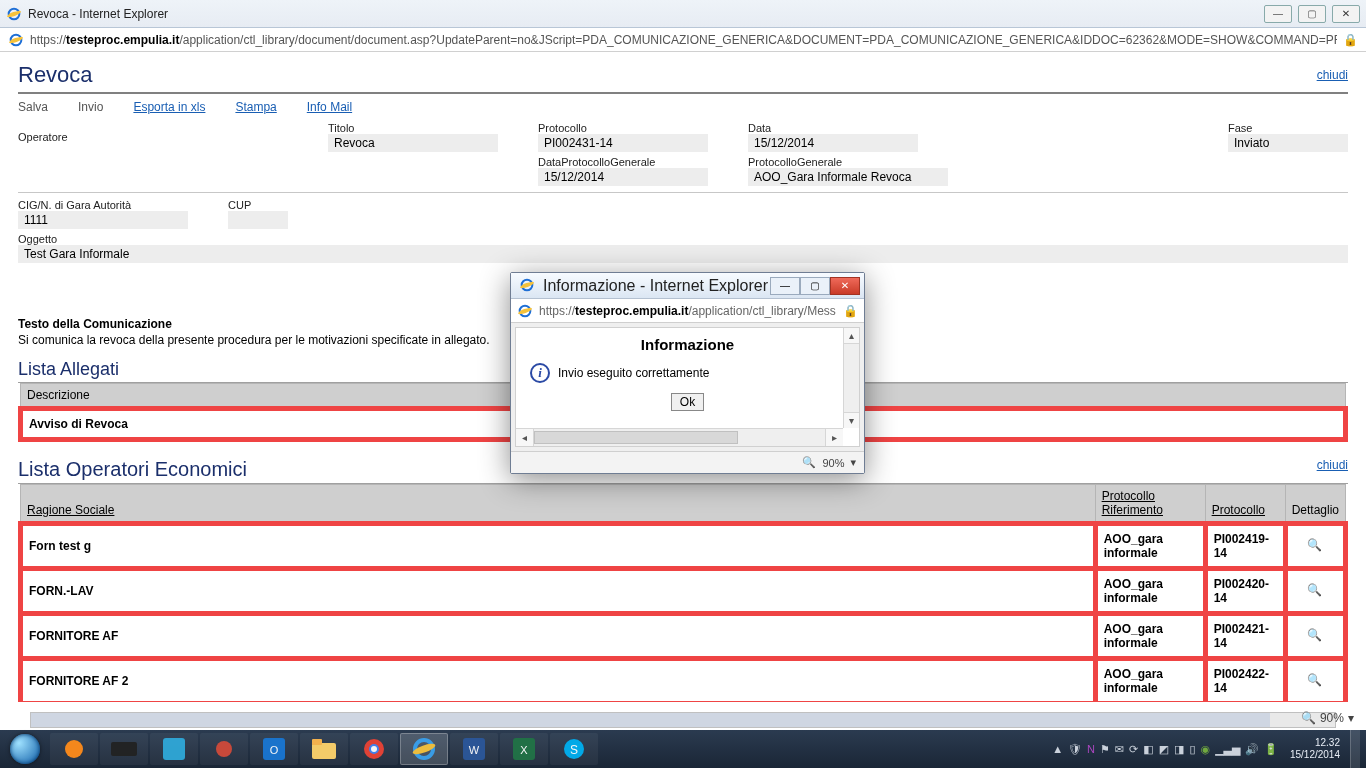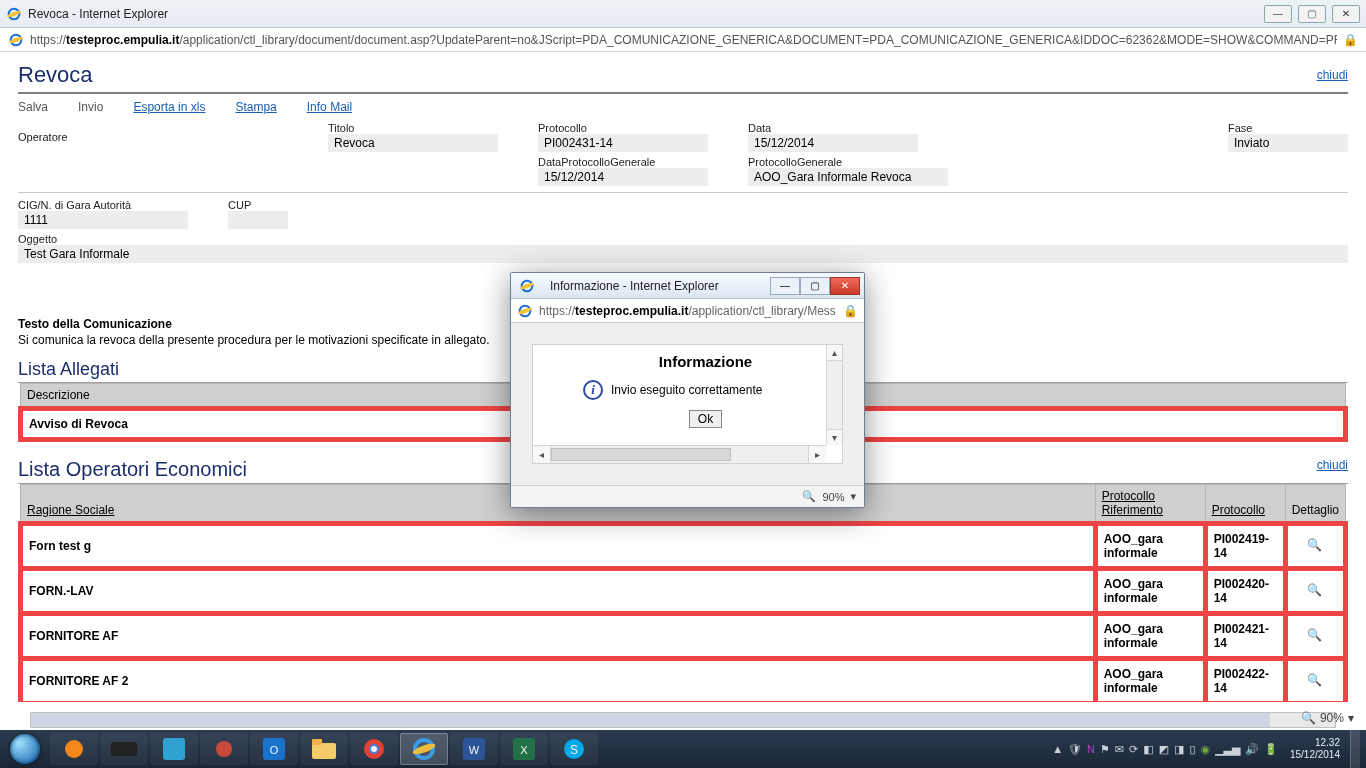--- a/index.html
+++ b/index.html
@@ -51,28 +51,28 @@
 .chiudi-link { float: right; color: #195eb3; text-decoration: underline; font-size: 12px; margin-top: 6px; }
 
 .hscroll { position: absolute; left: 30px; right: 30px; bottom: 40px; height: 16px; background: #e9e9e9; border: 1px solid #c0c0c0; }
 .hscroll .thumb { position: absolute; left: 0; top: 0; bottom: 0; width: 95%; background: #cfd6e2; }
 
 .zoom-bar { position: absolute; right: 12px; bottom: 40px; height: 20px; font-size: 12px; color: #444; display: flex; align-items: center; gap: 4px; }
 
 
 .popup { position: absolute; left: 510px; top: 272px; width: 355px; box-shadow: 0 6px 30px rgba(0,0,0,.45); background: #efefef; border: 1px solid #6f7d93; border-radius: 2px; z-index: 50; }
 .popup .p-titlebar { height: 26px; background: linear-gradient(#f7fbff,#dbe6f3); border-bottom:1px solid #b4c1d1; display:flex; align-items:center; padding:0 4px; }
-.popup .p-titlebar .t { flex:1; font-size:12px; color:#222; padding-left:4px; display:flex; align-items:center; gap:15px;}
+.popup .p-titlebar .t { flex:1; font-size:16px; color:#222; padding-left:4px; display:flex; align-items:flex-start; gap:8px;}
 .popup .p-winbtns { display:flex; gap:0; }
 .popup .p-winbtns .b { width:30px; height:18px; border:1px solid #9aaabd; background:#eaf1f9; display:flex; align-items:center; justify-content:center; font-size:10px; }
 .popup .p-winbtns .b.close { background: linear-gradient(#ef6a5a,#c93b28); color:#fff; border-color:#a13323;}
 .popup .p-addr { height:24px; background:#fff; border-bottom:1px solid #cfcfcf; display:flex; align-items:center; padding:0 6px; font-size:12px; color:#666;}
 .popup .p-addr b{color:#000;}
 .popup .p-addr .lock{margin-left:auto;color:#666;}
-.popup .p-body { background:#fff; border:1px solid #d0d0d0; margin:21px; position:relative; height:120px; overflow:hidden;padding-left:36px;}
+.popup .p-body { background:#fff; border:1px solid #d0d0d0; margin:4px; position:relative; height:120px; overflow:hidden;}
 .popup .p-body-inner{ padding:8px 10px 4px 10px; overflow:hidden; height:100%; }
 .popup .p-body h3{ text-align:center; font-size:15px; font-weight:bold; margin-bottom:10px;}
 .popup .msg-row{ display:flex; align-items:center; gap:8px; margin-bottom:10px; padding-left:4px;}
 .popup .info-icon{ width:20px; height:20px; border-radius:50%; border:2px solid #2b4aa5; color:#2b4aa5; font-weight:bold; font-style:italic; display:flex; align-items:center; justify-content:center; font-size:13px; font-family:Georgia,serif;}
 .popup .ok-btn{ display:block; margin:0 auto; padding:1px 8px; font-size:12px; border:1px solid #888; background:#f0f0f0;}
 .popup .vscroll{position:absolute; right:0; top:0; bottom:18px; width:16px; background:#efefef; border-left:1px solid #d6d6d6;}
 .popup .vscroll .arr{height:16px; display:flex;align-items:center;justify-content:center;font-size:10px;color:#555;background:#f7f7f7;border-bottom:1px solid #d6d6d6;}
 .popup .vscroll .arr.dn{position:absolute;bottom:0;left:0;right:0;border-top:1px solid #d6d6d6;border-bottom:none;}
 .popup .p-hscroll{height:18px; position:absolute;left:0;right:16px;bottom:0;background:#efefef;border-top:1px solid #d6d6d6;display:flex;}
 .popup .p-hscroll .arr{width:18px;display:flex;align-items:center;justify-content:center;font-size:10px;color:#555;background:#f7f7f7;border-right:1px solid #d6d6d6;}

